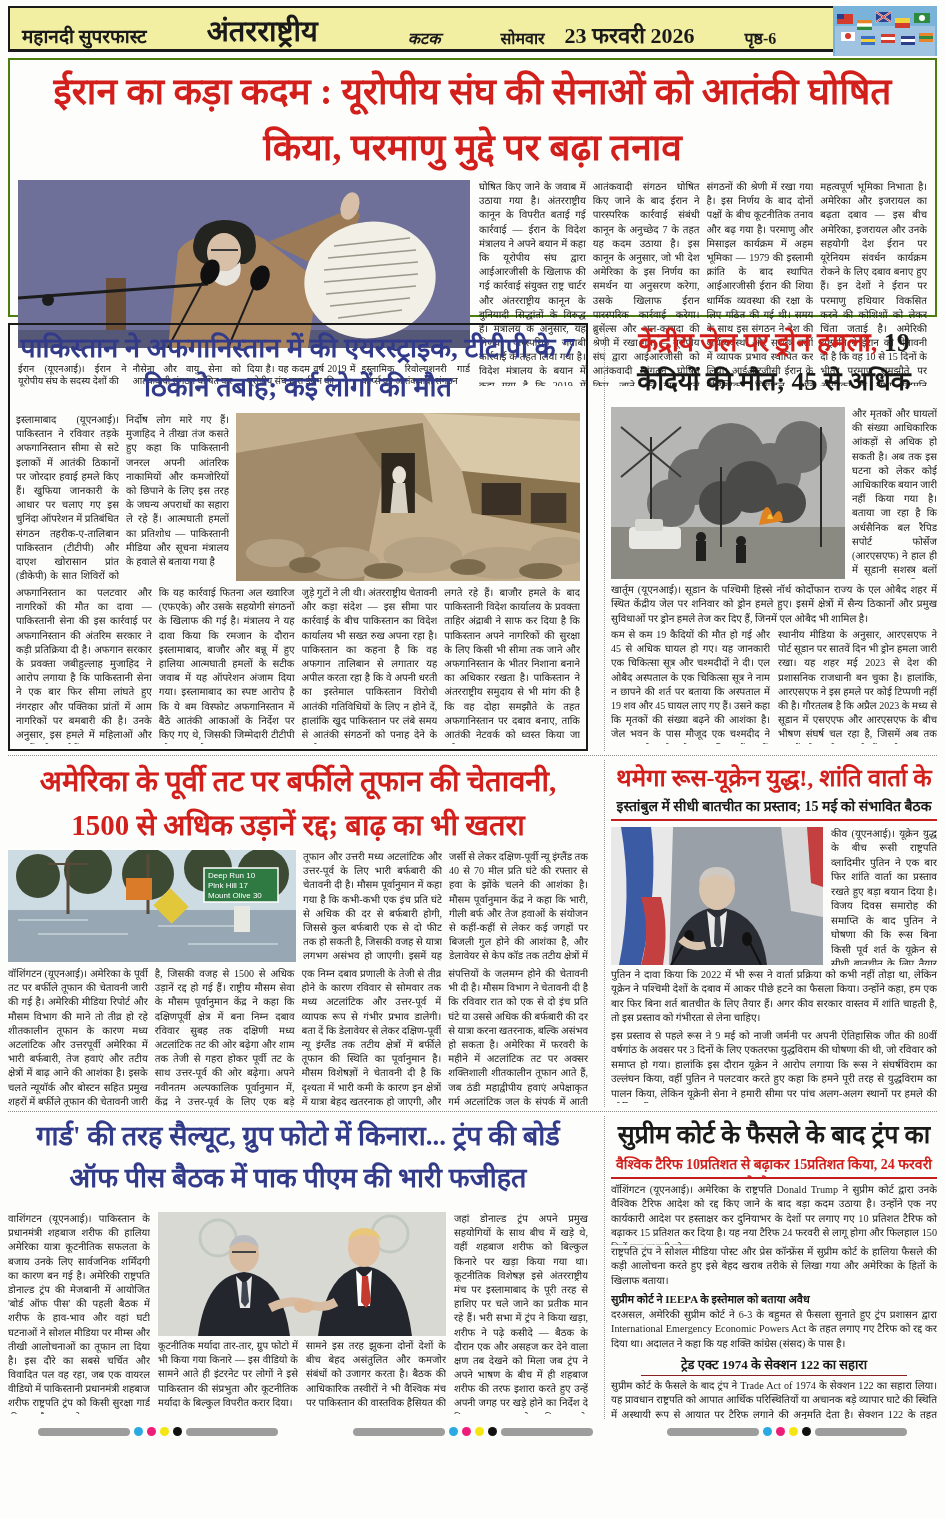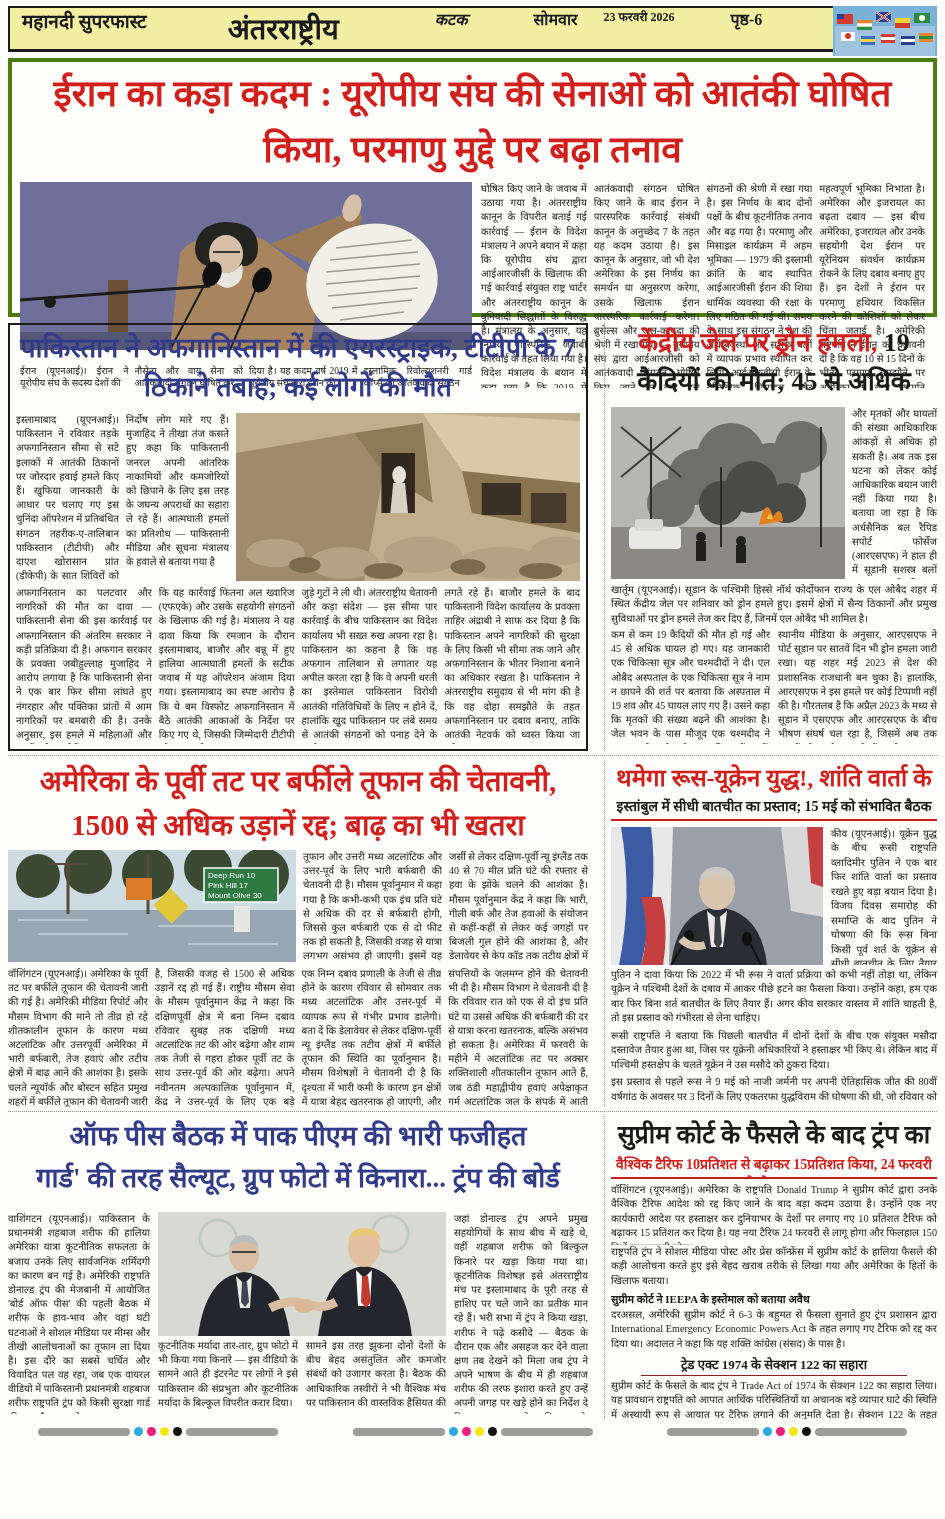--- a/index.html
+++ b/index.html
@@ -1,33 +1,33 @@
 <!DOCTYPE html>
 <html><head>
 <meta charset="utf-8">
 <style>
   html,body{margin:0;padding:0;background:#e8e8e8;}
   .page{position:relative;width:945px;height:1519px;background:#fdfdfb;margin:0 auto;
         font-family:"Liberation Serif",serif;color:#1a1a1a;box-sizing:border-box;padding:6px 8px;overflow:hidden;}
   
   .masthead{position:relative;height:46px;background:#f3efa2;border:2px solid #1a1a1a;
-            display:flex;align-items:flex-start;gap:26px;padding:0 110px 0 12px;box-sizing:border-box;border-bottom-width:3px;}
+            display:flex;align-items:flex-end;gap:20px;padding:0 110px 0 12px;box-sizing:border-box;border-bottom-width:3px;}
   .mh-paper{font-size:19px;font-weight:bold;}
-  .mh-section{font-size:29px;font-weight:bold;margin-left:55px;}
+  .mh-section{font-size:29px;font-weight:bold;margin-left:40px;}
   .mh-city{font-size:16px;font-weight:bold;margin-left:70px;font-style:italic;}
   .mh-day{font-size:16px;font-weight:bold;margin-left:40px;}
-  .mh-date{font-size:12px;font-weight:bold;}
+  .mh-date{font-size:22px;font-weight:bold;}
   .mh-page{font-size:16px;font-weight:bold;margin-left:30px;}
   .mh-flags{position:absolute;right:-2px;top:-2px;width:104px;height:50px;}
   
   .col{font-size:10px;line-height:1.42;text-align:justify;overflow:hidden;}
   .photo{display:block;width:100%;}
   .dotted{border-top:1px dotted #8a8a8a;margin:4px 0;}
   
-  .lead{border:4px solid #4d7c0f;margin-top:6px;padding:4px 8px;height:259px;box-sizing:border-box;}
+  .lead{border:2px solid #4d7c0f;margin-top:6px;padding:4px 8px;height:259px;box-sizing:border-box;}
   .lead-hl{color:#d21f1b;font-weight:bold;font-size:37px;line-height:1.5;text-align:center;height:116px;overflow:hidden;}
   .lead-body{display:flex;gap:9px;height:208px;}
   .lead-left{width:452px;flex:none;}
   .lead-cap{display:flex;gap:6px;margin-top:3px;height:36px;}
   .lead-cap .col{flex:1;font-size:9.5px;line-height:1.3;margin-top:12px;}
   .lead-cols{flex:1;display:flex;gap:7px;}
   .lead-cols .col{flex:1;height:206px;}
   
   .row{display:flex;gap:16px;margin-top:6px;}
   .left-half{width:580px;flex:none;box-sizing:border-box;}
@@ -328,34 +328,33 @@
           <line x1="60" y1="138" x2="76" y2="112" stroke="#111" stroke-width="2"></line>
           <ellipse cx="78" cy="110" rx="5" ry="7" fill="#111"></ellipse>
           <line x1="150" y1="138" x2="138" y2="114" stroke="#111" stroke-width="2"></line>
           <ellipse cx="136" cy="112" rx="5" ry="7" fill="#111"></ellipse>
           <path d="M70 112 q10 10 24 6" stroke="#d9c4ae" stroke-width="8" fill="none"></path>
         </svg>
         <div class="col put-intro" style="font-size:10.2px;">कीव (यूएनआई)। यूक्रेन युद्ध के बीच रूसी राष्ट्रपति व्लादिमीर पुतिन ने एक बार फिर शांति वार्ता का प्रस्ताव रखते हुए बड़ा बयान दिया है। विजय दिवस समारोह की समाप्ति के बाद पुतिन ने घोषणा की कि रूस बिना किसी पूर्व शर्त के यूक्रेन से सीधी बातचीत के लिए तैयार है। उन्होंने कहा कि यह वार्ता तुर्किए की राजधानी इस्तांबुल में 15 मई को हो सकती है।</div>
       </div>
       <div class="put-paras">
         <div class="col" style="font-size:10.2px;">पुतिन ने दावा किया कि 2022 में भी रूस ने वार्ता प्रक्रिया को कभी नहीं तोड़ा था, लेकिन यूक्रेन ने पश्चिमी देशों के दबाव में आकर पीछे हटने का फैसला किया। उन्होंने कहा, हम एक बार फिर बिना शर्त बातचीत के लिए तैयार हैं। अगर कीव सरकार वास्तव में शांति चाहती है, तो इस प्रस्ताव को गंभीरता से लेना चाहिए।</div>
-        <div class="col" style="font-size:10.2px;">रूसी राष्ट्रपति ने बताया कि पिछली बातचीत में दोनों देशों के बीच एक संयुक्त मसौदा दस्तावेज तैयार हुआ था, जिस पर यूक्रेनी अधिकारियों ने हस्ताक्षर भी किए थे। लेकिन बाद में पश्चिमी हस्तक्षेप के चलते यूक्रेन ने उस मसौदे को ठुकरा दिया।</div>
         <div class="col" style="font-size:10.2px;">इस प्रस्ताव से पहले रूस ने 9 मई को नाजी जर्मनी पर अपनी ऐतिहासिक जीत की 80वीं वर्षगांठ के अवसर पर 3 दिनों के लिए एकतरफा युद्धविराम की घोषणा की थी, जो रविवार को समाप्त हो गया। हालांकि इस दौरान यूक्रेन ने आरोप लगाया कि रूस ने संघर्षविराम का उल्लंघन किया, वहीं पुतिन ने पलटवार करते हुए कहा कि हमने पूरी तरह से युद्धविराम का पालन किया, लेकिन यूक्रेनी सेना ने हमारी सीमा पर पांच अलग-अलग स्थानों पर हमले की कोशिश की।</div>
 
       </div>
     </div>
   </div>
 
   <div class="dotted"></div>
 
   <div class="row" style="margin-top:2px;">
     <div class="left-half">
       <div class="shf-hl">
+        <div>गार्ड' की तरह सैल्यूट, ग्रुप फोटो में किनारा... ट्रंप की बोर्ड</div>
         <div>ऑफ पीस बैठक में पाक पीएम की भारी फजीहत</div>
-        <div>गार्ड' की तरह सैल्यूट, ग्रुप फोटो में किनारा... ट्रंप की बोर्ड</div>
       </div>
       <div class="shf-body">
         <div class="col shf-c1">वाशिंगटन (यूएनआई)। पाकिस्तान के प्रधानमंत्री शहबाज शरीफ की हालिया अमेरिका यात्रा कूटनीतिक सफलता के बजाय उनके लिए सार्वजनिक शर्मिंदगी का कारण बन गई है। अमेरिकी राष्ट्रपति डोनाल्ड ट्रंप की मेजबानी में आयोजित 'बोर्ड ऑफ पीस' की पहली बैठक में शरीफ के हाव-भाव और वहां घटी घटनाओं ने सोशल मीडिया पर मीम्स और तीखी आलोचनाओं का तूफान ला दिया है। इस दौरे का सबसे चर्चित और विवादित पल वह रहा, जब एक वायरल वीडियो में पाकिस्तानी प्रधानमंत्री शहबाज शरीफ राष्ट्रपति ट्रंप को किसी सुरक्षा गार्ड की तरह सैल्यूट करते हुए नजर आए।</div>
         <div class="shf-mid">
           <svg class="photo" viewBox="0 0 288 124" preserveAspectRatio="none" style="height:124px;">
             <rect width="288" height="124" fill="#d9d9d4"></rect>
             <circle cx="60" cy="26" r="18" fill="none" stroke="#c2cabf" stroke-width="3"></circle>
             <circle cx="232" cy="22" r="18" fill="none" stroke="#c2cabf" stroke-width="3"></circle>
             <path d="M40 124 Q48 64 86 60 Q124 64 132 124 Z" fill="#23262c"></path>
             <path d="M78 64 L86 72 L94 64 L92 96 L82 96 Z" fill="#e8e8e6"></path>

